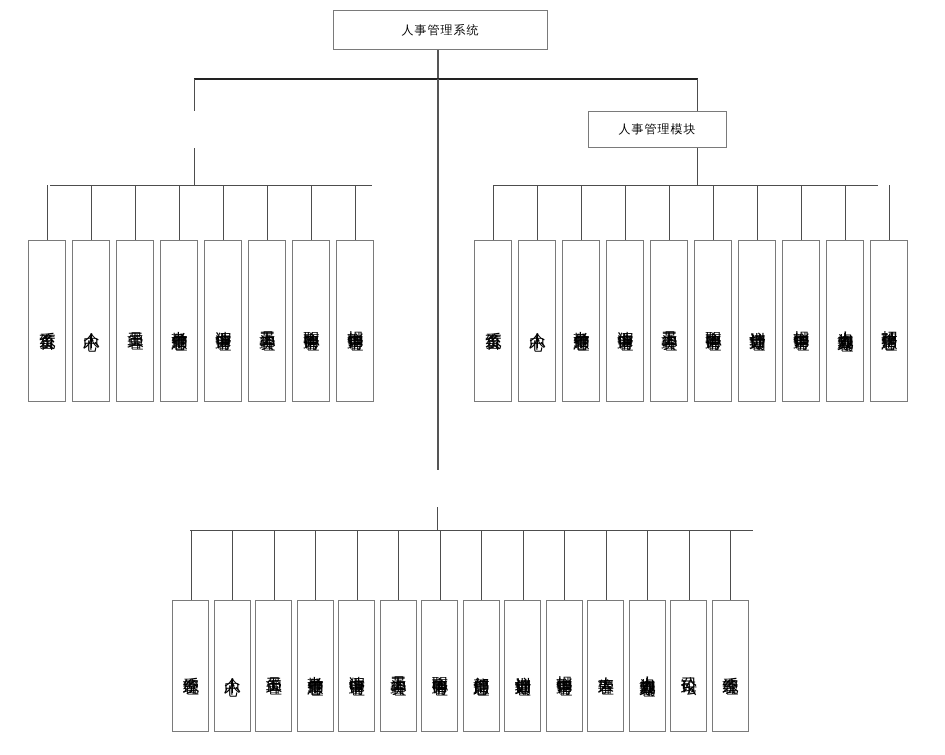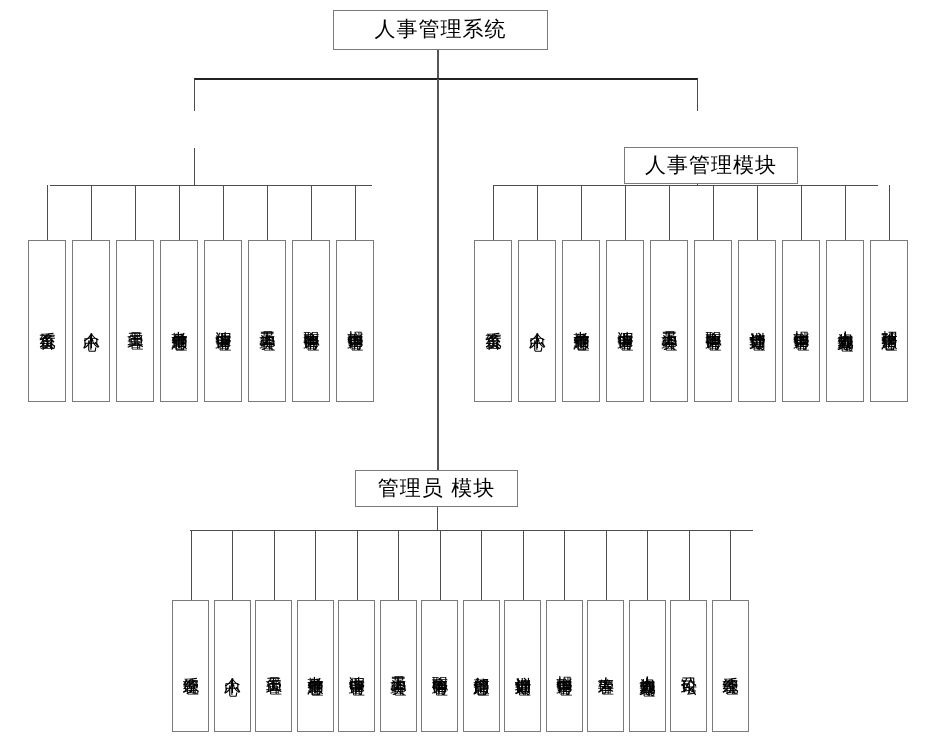--- a/index.html
+++ b/index.html
@@ -25,21 +25,21 @@
     border: 1px solid #7a7a7a;
     background: #ffffff;
     display: flex;
     align-items: center;
     justify-content: center;
     text-align: center;
     color: #000000;
     z-index: 3;
   }
   .node.hnode {
-    font-size: 21px;
+    font-size: 12px;
     letter-spacing: 1px;
     line-height: 1.2;
     white-space: nowrap;
     text-align: right;
   }
   .node.vnode {
     writing-mode: vertical-rl;
     text-orientation: upright;
     font-size: 16px;
     line-height: 1.06;
@@ -75,27 +75,24 @@
   <div class="ln v thick" style="left:437px; top:50px; width:2px; height:29px;"></div>
 
   <div class="ln h thick" style="left:194px; top:78px; width:504px; height:2px;"></div>
 
   <div class="ln v" style="left:194px; top:79px; width:1px; height:32px;"></div>
   <div class="ln v" style="left:697px; top:79px; width:1px; height:32px;"></div>
 
   <div class="ln v thick" style="left:437px; top:79px; width:2px; height:391px;"></div>
 
 
-  <div class="node hnode" id="mod-hr" style="left:624px; top:111px; width:174px; height:37px;margin-top:36px;">
+  <div class="node hnode" id="mod-hr" style="left:588px; top:111px; width:139px; height:37px;">
     <span class="txt">人事管理模块</span>
   </div>
 
-  <div class="node hnode" id="mod-admin" style="left:355px; top:470px; width:163px; height:37px;">
-    <span class="txt">管理员 模块</span>
-  </div>
 
   <div class="ln v" style="left:194px; top:148px; width:1px; height:37px;"></div>
   <div class="ln h" style="left:50px; top:185px; width:322px; height:1px;"></div>
   <div id="emp-drops">
       <div class="ln v" style="left: 47px; top: 185px; height: 55px;"></div>
       <div class="ln v" style="left: 91px; top: 185px; height: 55px;"></div>
       <div class="ln v" style="left: 135px; top: 185px; height: 55px;"></div>
       <div class="ln v" style="left: 179px; top: 185px; height: 55px;"></div>
       <div class="ln v" style="left: 223px; top: 185px; height: 55px;"></div>
       <div class="ln v" style="left: 267px; top: 185px; height: 55px;"></div>

